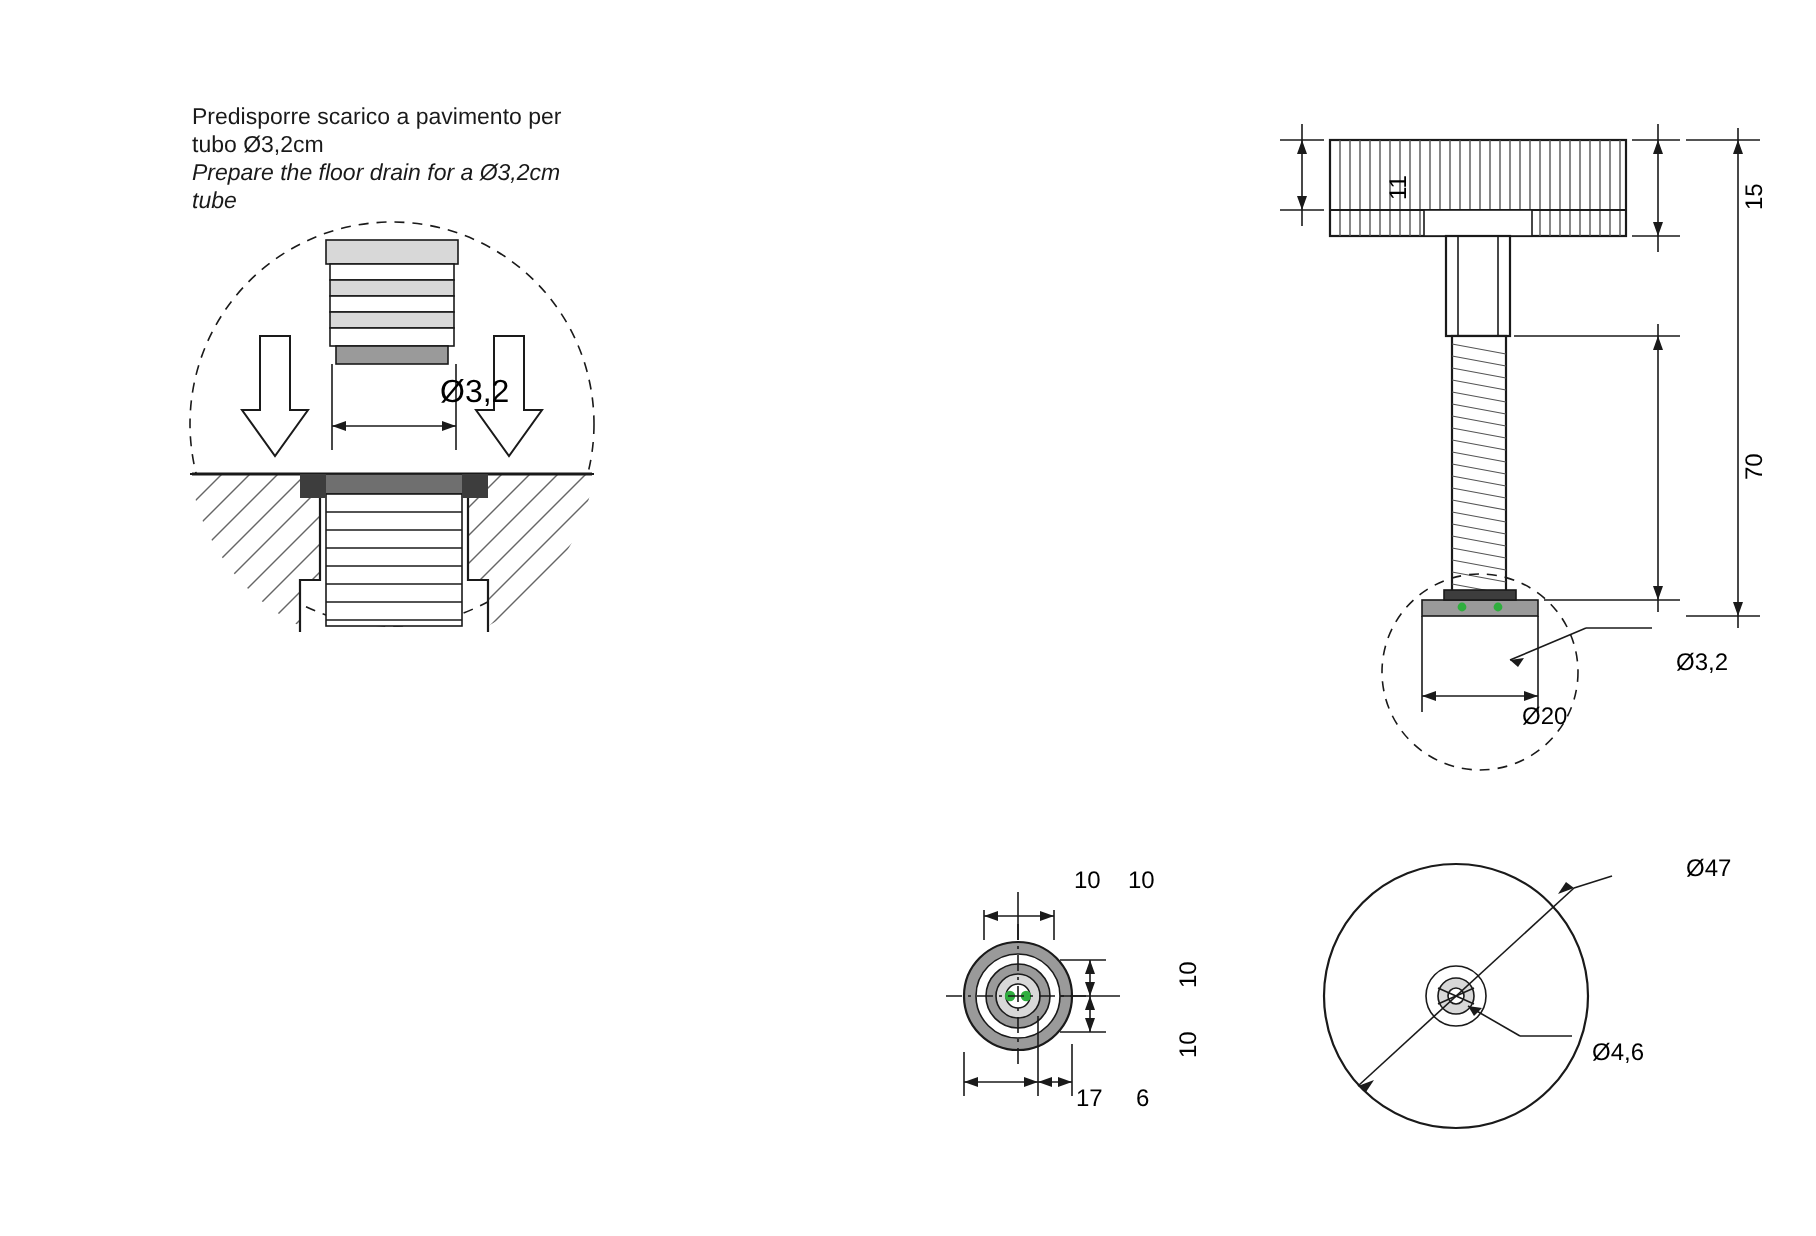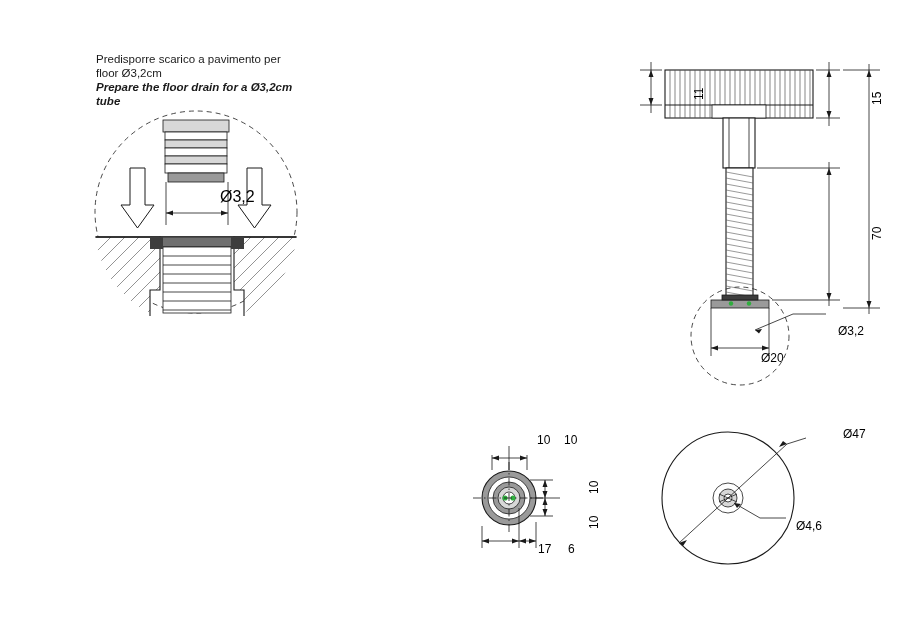--- a/index.html
+++ b/index.html
@@ -25,21 +25,21 @@
   .note {
     position: absolute;
     left: 96px;
     top: 52px;
     width: 230px;
     font-size: 11.5px;
     line-height: 14px;
     color: #1a1a1a;
   }
   .note .it { font-style: normal; }
-  .note .en { font-style: italic; font-weight: bold; }
+  .note .en { font-style: italic; font-weight: normal; }
 
   .lbl {
     position: absolute;
     font-size: 12px;
     line-height: 13px;
     color: #000;
     white-space: nowrap;
     margin-left: 44px;
   }
   .lbl.big { font-size: 16px; }
@@ -60,21 +60,21 @@
   .fillwhite { fill: #ffffff; }
   .green { fill: #2fae3e; }
 </style>
 </head>
 <body>
 
 <div id="sheet">
 
   <div class="note">
     <div class="it">Predisporre scarico a pavimento per</div>
-    <div class="it">floor Ø3,2cm</div>
+    <div class="it">tubo Ø3,2cm</div>
     <div class="en">Prepare the floor drain for a Ø3,2cm</div>
     <div class="en">tube</div>
   </div>
 
   <svg width="908" height="618" viewBox="0 0 908 618">
 
     <g>
 
       <circle class="stk thin dash2" cx="196" cy="212" r="101"></circle>
 

